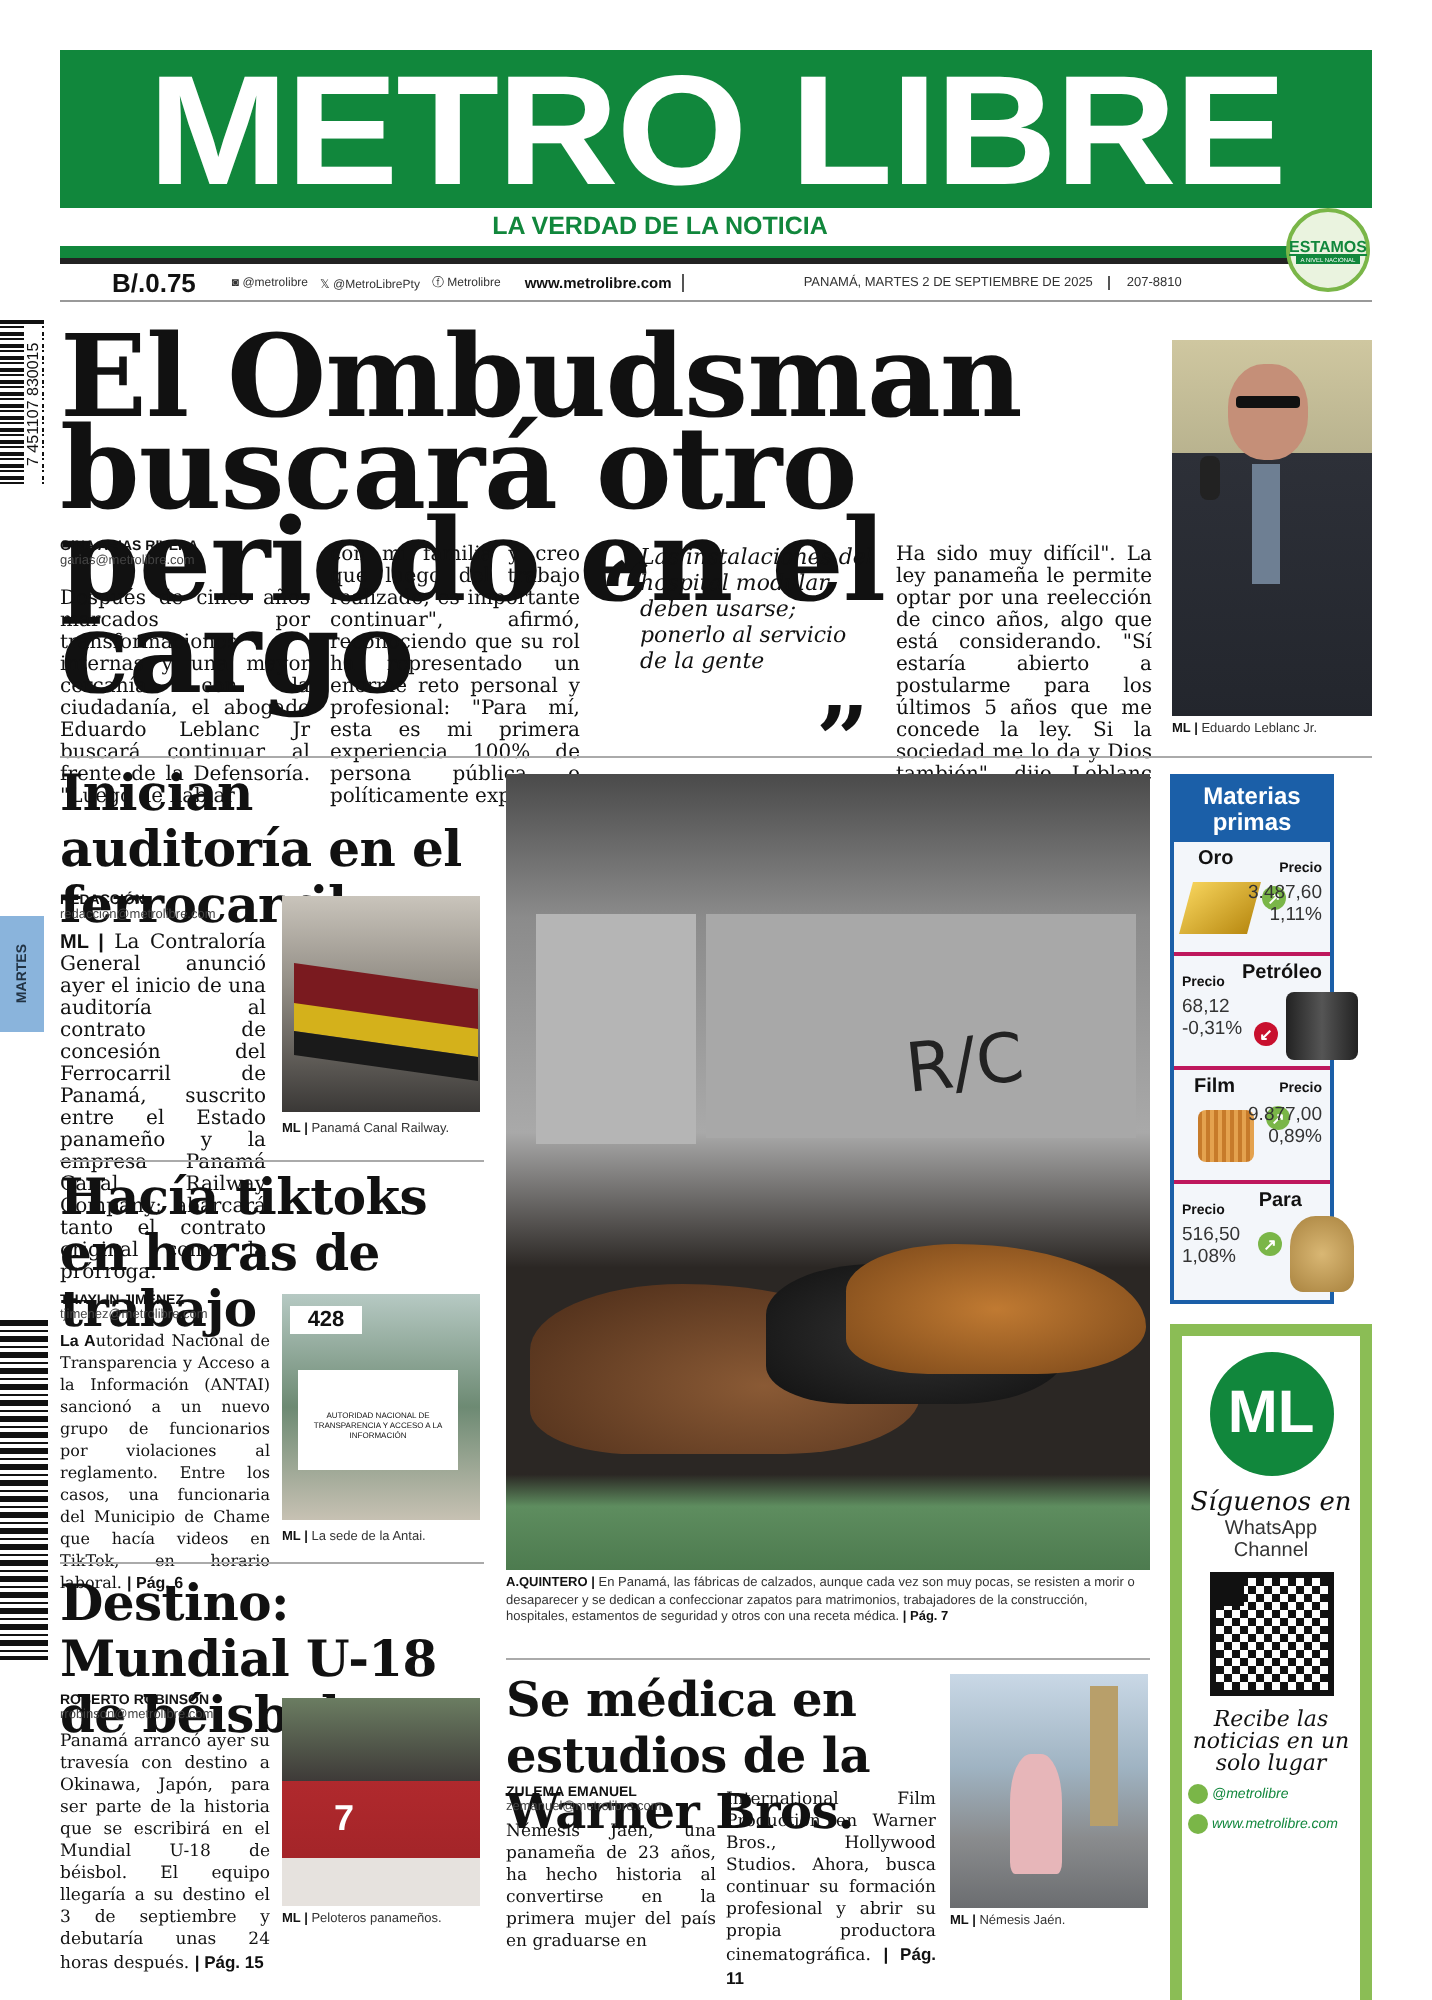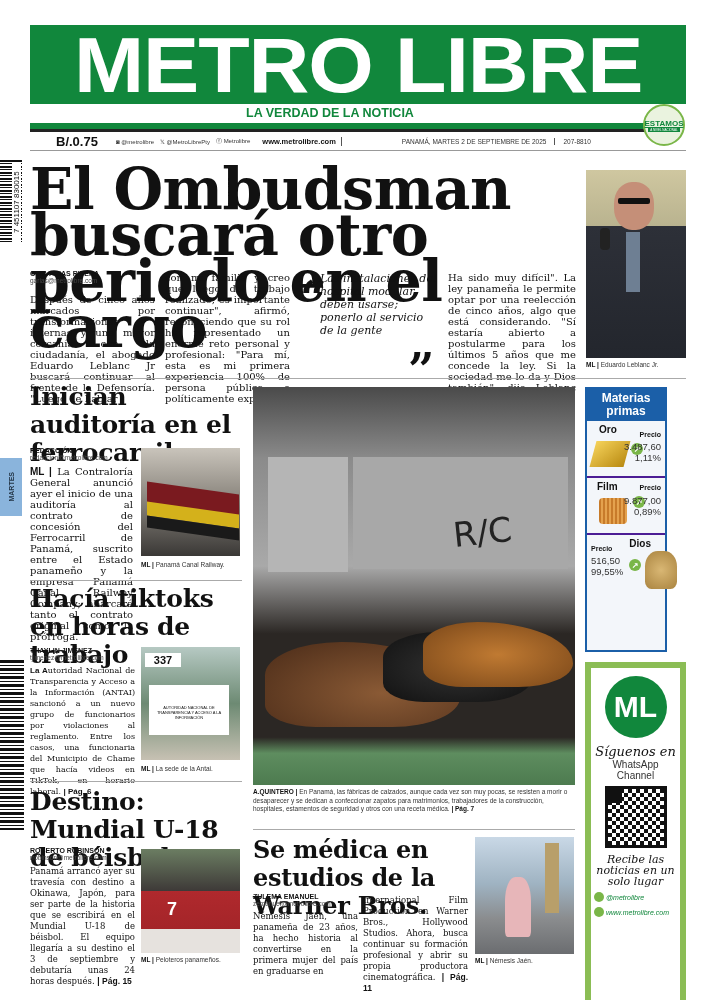--- a/index.html
+++ b/index.html
@@ -35,21 +35,21 @@
 .quote-mark{font-family:"DejaVu Serif",serif;font-weight:bold;font-size:46px;line-height:40px}
 .quote{font-style:italic;font-size:11px;line-height:13px;}
 .photo{background:#777;overflow:hidden}
 .cap{font-family:"Liberation Sans",sans-serif;font-size:6.5px;color:#333}
 .cap b{color:#111}
 .rule{height:1px;background:#aaa}
 .sec-head{font-weight:bold;font-size:25px;line-height:28px;letter-spacing:-0.3px}
 
 .mp{left:585px;top:387px;width:82px;height:265px;border:2px solid #1b5fa8;background:#f3f6fa}
 .mp-head{background:#1b5fa8;color:#fff;text-align:center;font-family:"Liberation Sans",sans-serif;font-weight:bold;font-size:12px;line-height:13px;padding:3px 0}
-.mp-item{height:57px;border-bottom:2px solid #4c1d95;position:relative;font-family:"Liberation Sans",sans-serif}
+.mp-item{height:57px;border-bottom:2px solid #be185d;position:relative;font-family:"Liberation Sans",sans-serif}
 .mp-name{position:absolute;font-weight:bold;font-size:10px}
 .mp-lbl{position:absolute;font-weight:bold;font-size:7px}
 .mp-val{position:absolute;font-size:9.5px;line-height:11px;color:#333;text-align:right}
 .arrow{position:absolute;width:12px;height:12px;border-radius:50%;color:#fff;font-size:8px;display:flex;align-items:center;justify-content:center;font-weight:bold}
 .up{background:#7ab648}.down{background:#c8102e}
 
 .wa{left:585px;top:662px;width:101px;height:368px;background:#8bbd55;padding:6px}
 .wa-in{background:#fff;width:100%;height:100%;display:flex;flex-direction:column;align-items:center}
 .ml-logo{width:62px;height:62px;border-radius:50%;background:#11873c;color:#fff;font-family:"Liberation Sans",sans-serif;font-weight:bold;font-size:30px;display:flex;align-items:center;justify-content:center;margin-top:8px}
 .wa-t1{font-style:italic;font-size:13px;margin-top:6px}
@@ -125,21 +125,21 @@
 <div class="abs cap" style="left:141px;top:561px"><b>ML |</b> <span>Panamá Canal Railway.</span></div>
 <div class="abs rule" style="left:30px;top:580px;width:212px"></div>
 
 <h2 class="abs sec-head" style="left:30px;top:585px;width:215px">Hacía tiktoks en horas de trabajo</h2>
 <div class="abs" style="left:30px;top:647px;width:110px">
   <div class="byline">THAYLIN JIMÉNEZ</div>
   <div class="email">tjimenez@metrolibre.com</div>
 </div>
 <p class="abs body" style="left:30px;top:665px;width:105px;font-size:8px"><b>La A</b><span>utoridad Nacional de Transparencia y Acceso a la Información (ANTAI) sancionó a un nuevo grupo de funcionarios por violaciones al reglamento. Entre los casos, una funcionaria del Municipio de Chame que hacía videos en TikTok, en horario laboral.</span> <b>| Pág. 6</b></p>
 <div class="abs photo" style="left:141px;top:647px;width:99px;height:113px;background:linear-gradient(180deg,#b6c9c3 0,#6d8a73 50%,#c7c1b3 100%)">
-  <div style="position:absolute;left:4px;top:6px;width:36px;height:14px;background:#fff;font-family:'Liberation Sans',sans-serif;font-weight:bold;font-size:11px;text-align:center;line-height:14px">337</div>
+  <div style="position:absolute;left:4px;top:6px;width:36px;height:14px;background:#fff;font-family:'Liberation Sans',sans-serif;font-weight:bold;font-size:11px;text-align:center;line-height:14px">428</div>
   <div style="position:absolute;left:8px;top:38px;width:80px;height:50px;background:#fff;font-family:'Liberation Sans',sans-serif;font-size:4px;text-align:center;padding:20px 4px 0;line-height:5px">AUTORIDAD NACIONAL DE TRANSPARENCIA Y ACCESO A LA INFORMACIÓN</div>
 </div>
 <div class="abs cap" style="left:141px;top:765px"><b>ML |</b> <span>La sede de la Antai.</span></div>
 <div class="abs rule" style="left:30px;top:781px;width:212px"></div>
 
 <h2 class="abs sec-head" style="left:30px;top:788px;width:215px">Destino: Mundial U-18 de béisbol</h2>
 <div class="abs" style="left:30px;top:847px;width:110px">
   <div class="byline">ROBERTO ROBINSON</div>
   <div class="email">rrobinson@metrolibre.com</div>
 </div>
@@ -177,30 +177,37 @@
 <div class="abs mp">
   <div class="mp-head">Materias primas</div>
   <div class="mp-item">
     <span class="mp-name" style="left:12px;top:3px">Oro</span>
     <span class="mp-lbl" style="right:4px;top:10px">Precio</span>
     <div style="position:absolute;left:6px;top:20px;width:34px;height:26px;background:linear-gradient(135deg,#f5d25a,#b98a12);transform:skew(-15deg)"></div>
     <span class="arrow up" style="left:44px;top:22px">↗</span>
     <span class="mp-val" style="right:4px;top:20px"><span>3.487,60</span><br><span>1,11%</span></span>
   </div>
   <div class="mp-item">
+    <span class="mp-lbl" style="left:4px;top:10px">Precio</span>
+    <span class="mp-name" style="right:4px;top:3px">Petróleo</span>
+    <span class="mp-val" style="left:4px;top:20px;text-align:left"><span>68,12</span><br><span>-0,31%</span></span>
+    <span class="arrow down" style="left:40px;top:33px">↙</span>
+    <div style="position:absolute;left:56px;top:18px;width:36px;height:34px;background:linear-gradient(90deg,#222,#555,#222);border-radius:4px"></div>
+  </div>
+  <div class="mp-item">
     <span class="mp-name" style="left:10px;top:3px">Film</span>
     <span class="mp-lbl" style="right:4px;top:6px">Precio</span>
     <div style="position:absolute;left:12px;top:20px;width:28px;height:26px;background:repeating-linear-gradient(90deg,#c77b2a 0 2px,#e4a24e 2px 4px);border-radius:4px"></div>
     <span class="arrow up" style="left:46px;top:18px">↗</span>
     <span class="mp-val" style="right:4px;top:17px"><span>9.877,00</span><br><span>0,89%</span></span>
   </div>
   <div class="mp-item" style="border-bottom:none">
     <span class="mp-lbl" style="left:4px;top:10px">Precio</span>
-    <span class="mp-name" style="right:14px;top:3px">Dios</span>
-    <span class="mp-val" style="left:4px;top:20px;text-align:left"><span>516,50</span><br><span>99,55%</span></span>
+    <span class="mp-name" style="right:14px;top:3px">Para</span>
+    <span class="mp-val" style="left:4px;top:20px;text-align:left"><span>516,50</span><br><span>1,08%</span></span>
     <span class="arrow up" style="left:42px;top:24px">↗</span>
     <div style="position:absolute;left:58px;top:16px;width:32px;height:38px;background:radial-gradient(circle,#d9b774,#a9833f);border-radius:40% 40% 20% 20%"></div>
   </div>
 </div>
 
 <div class="abs wa">
   <div class="wa-in">
     <div class="ml-logo">ML</div>
     <div class="wa-t1">Síguenos en</div>
     <div class="wa-t2">WhatsApp</div>

